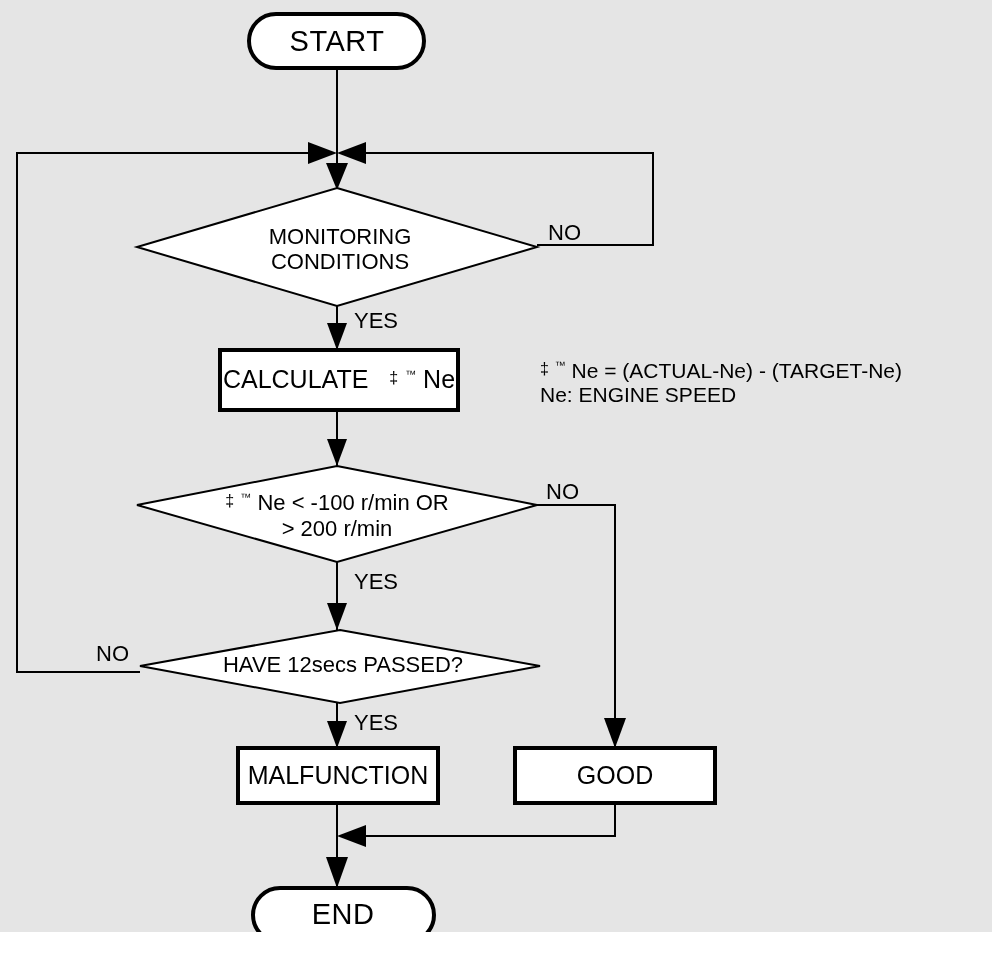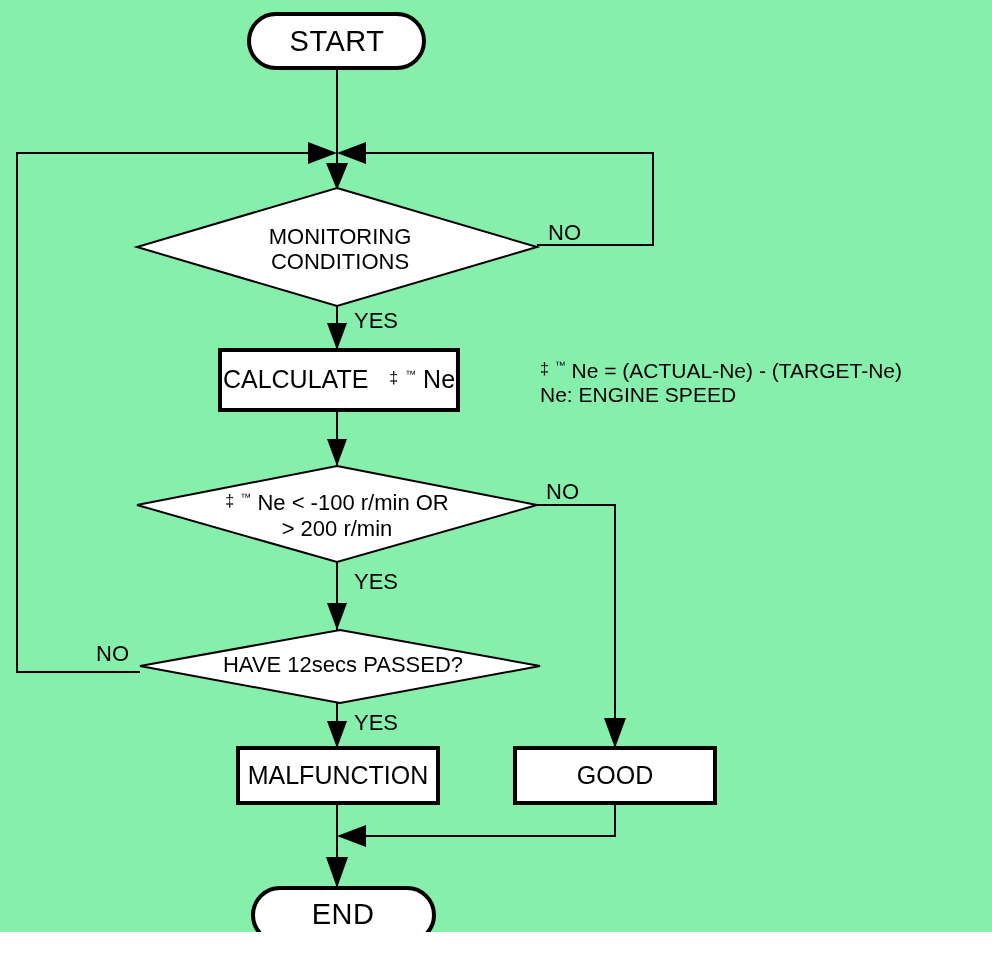--- a/index.html
+++ b/index.html
@@ -8,21 +8,21 @@
     padding: 0;
     background: #ffffff;
   }
   body {
     font-family: "Liberation Sans", sans-serif;
   }
   #page {
     position: relative;
     width: 992px;
     height: 932px;
-    background: #86efac;
+    background: #e5e5e5;
     overflow: hidden;
     text-align: right;
   }
   #flow-svg {
     position: absolute;
     left: 0;
     top: 0;
     width: 992px;
     height: 956px;
   }

